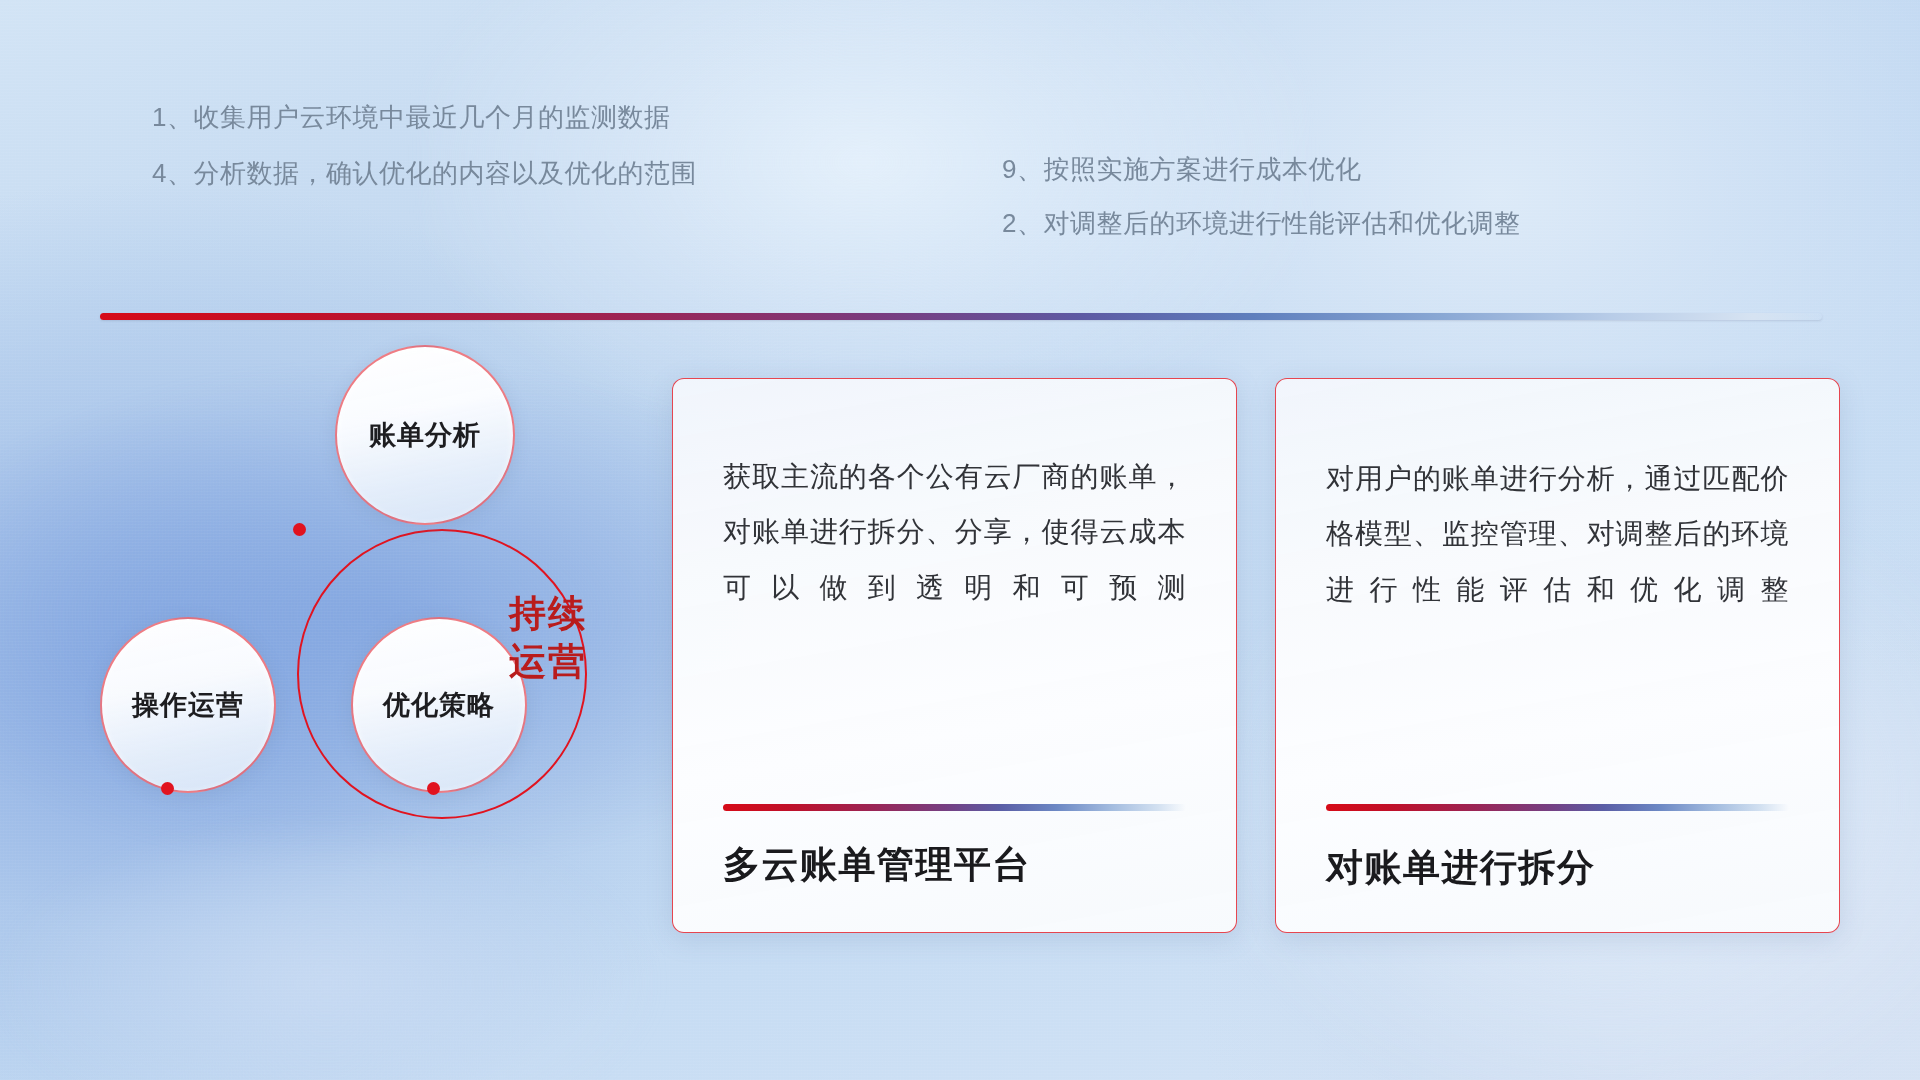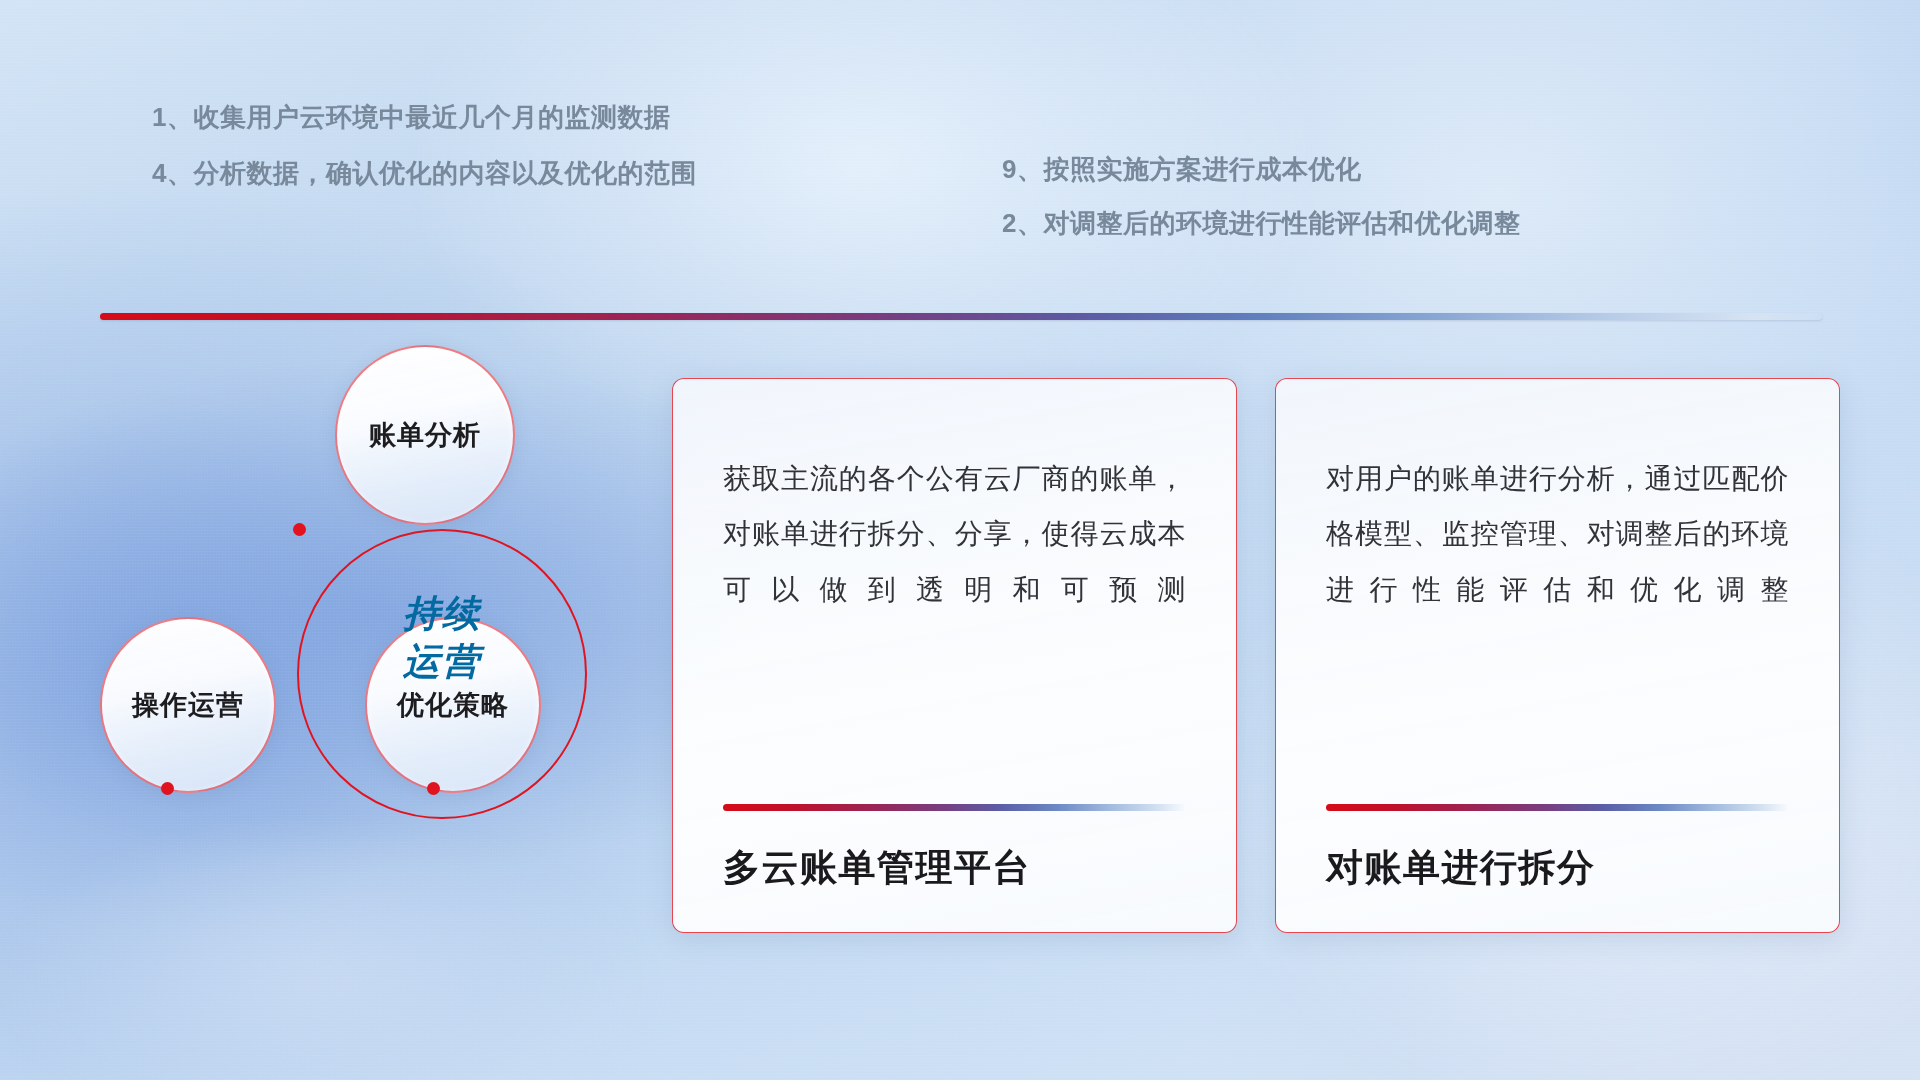--- a/index.html
+++ b/index.html
@@ -61,21 +61,21 @@
   .list-col {
     position:absolute;
     color:#78899c;
     font-size:26px;
     line-height:1;
     letter-spacing:0.5px;
     white-space:nowrap;
   }
   .list-left  { left:152px; top:104px; }
   .list-right { left:1002px; top:156px; }
-  .list-item { margin-bottom:30px;font-weight:bold; }
+  .list-item { margin-bottom:30px; }
   .list-item:last-child { margin-bottom:0; }
   .list-right .list-item { margin-bottom:28px; }
 
   
   .top-rule {
     position:absolute;
     left:100px; top:313px;
     width:1722px; height:7px;
     border-radius:4px;
     background:linear-gradient(90deg,
@@ -105,59 +105,58 @@
     align-items:center; justify-content:center;
     color:#1d1d20;
     font-size:27px;
     font-weight:700;
     line-height:1.28;
     letter-spacing:1px;
     z-index:3;
   }
   .bubble-top   { left:230px; top:-10px;  width:180px; height:180px; }
   .bubble-left  { left:-5px;  top:262px;  width:176px; height:176px; }
-  .bubble-right { left:260px; top:262px;  width:176px; height:176px;justify-content:center; }
+  .bubble-right { left:246px; top:262px;  width:176px; height:176px;justify-content:center; }
   .dot {
     position:absolute;
     width:13px; height:13px;
     border-radius:50%;
     background:#e1131f;
     z-index:5;
   }
   .dot-top   { left:188px; top:168px; }
   .dot-left  { left:56px;  top:427px; }
   .dot-right { left:322px; top:427px; }
   .venn-center {
     position:absolute;
     left:192px; top:235px;
     width:290px;
-    text-align:center;
-    color:#0369a1;
+    text-align:right;
+    color:#b91c1c;
     font-size:37px;
     font-weight:900;
     line-height:1.3;
     letter-spacing:2px;
     z-index:4;
-    font-style:italic;
   }
 
   
   .card {
     position:absolute;
     top:378px;
     width:565px; height:555px;
     border-radius:12px;
     border:1.6px solid rgba(225,19,31,0.78);
     background:
       linear-gradient(170deg, rgba(242,246,252,0.97) 0%, rgba(248,250,253,0.99) 30%, rgba(252,253,255,1) 62%, rgba(247,250,253,0.99) 100%);
     box-shadow:0 6px 26px rgba(96,124,168,0.18);
     padding:72px 50px 0 50px;
     display:flex; flex-direction:column;
   }
-  .card-1 { left:672px; }
+  .card-1 { left:672px;font-family:Liberation Mono, monospace; }
   .card-2 { left:1275px; }
   .card-body {
     color:#313338;
     font-size:28px;
     line-height:1.98;
     letter-spacing:0.6px;
     text-align:justify;
     text-align-last:justify;
   }
   .card-rule {

